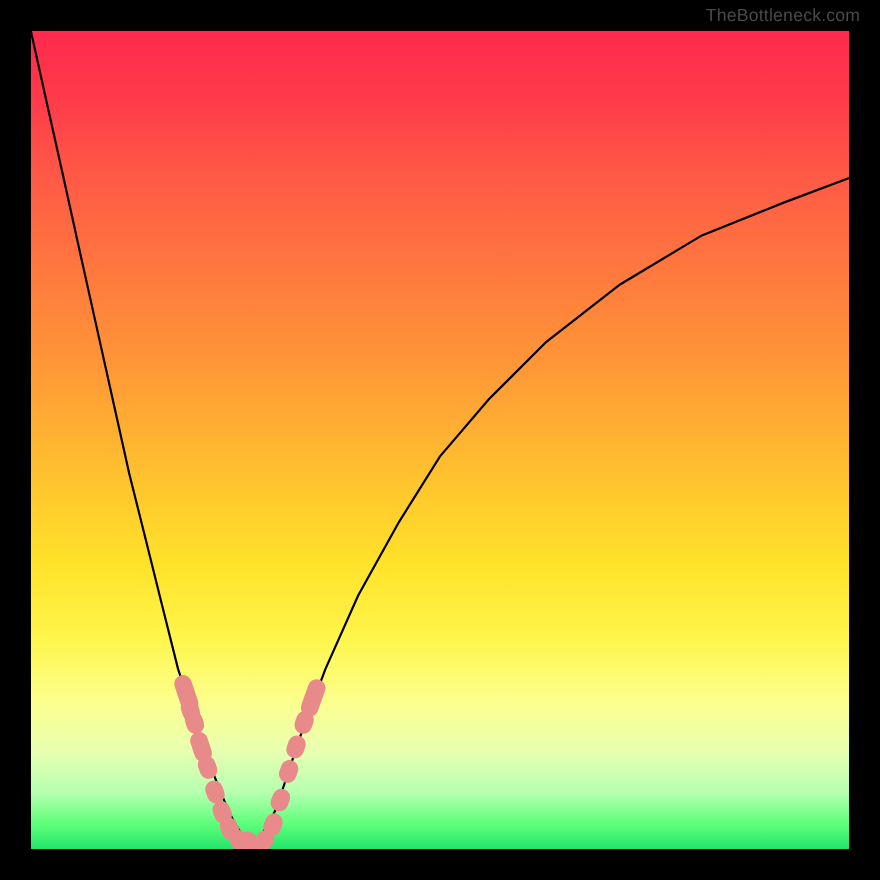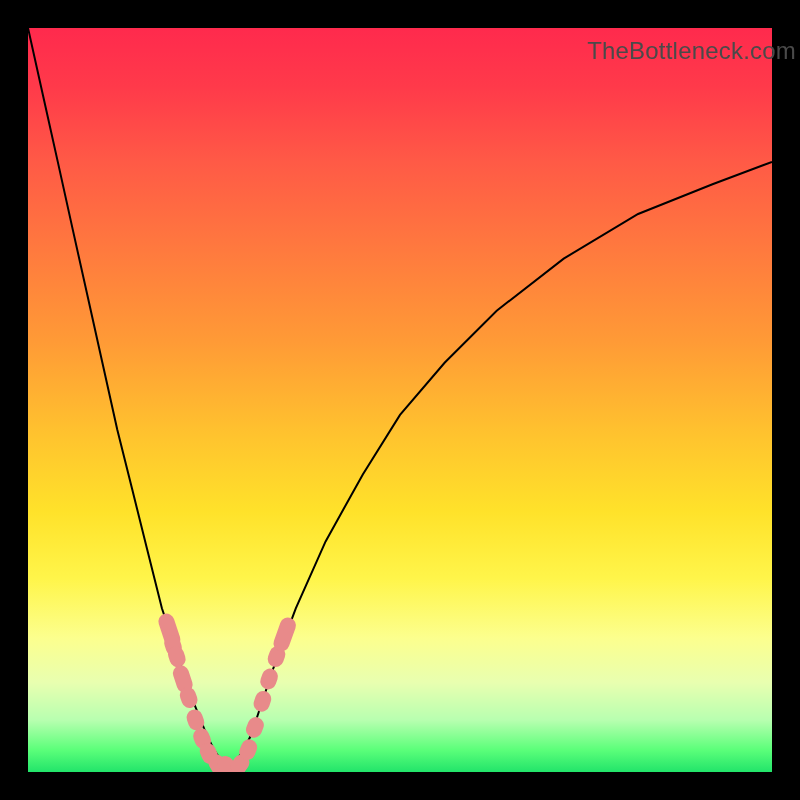--- a/index.html
+++ b/index.html
@@ -40,28 +40,27 @@
       #fcff8e 82%,
       #e8ffb0 88%,
       #b8ffb0 93%,
       #5cff7a 97%,
       #22e46a 100%
     );
   }
   .watermark {
     position: absolute;
     top: 6px;
-    right: 4px;
+    right: 18px;
     color: #4a4a4a;
-    font-size: 24px;
+    font-size: 16px;
     font-weight: 400;
     letter-spacing: 0.2px;
     z-index: 10;
     user-select: none;
-    margin-top: 31px;
   }
   svg.curves {
     position: absolute;
     left: 0; top: 0;
     width: 744px;
     height: 744px;
   }
   .curve {
     fill: none;
     stroke: #000;

